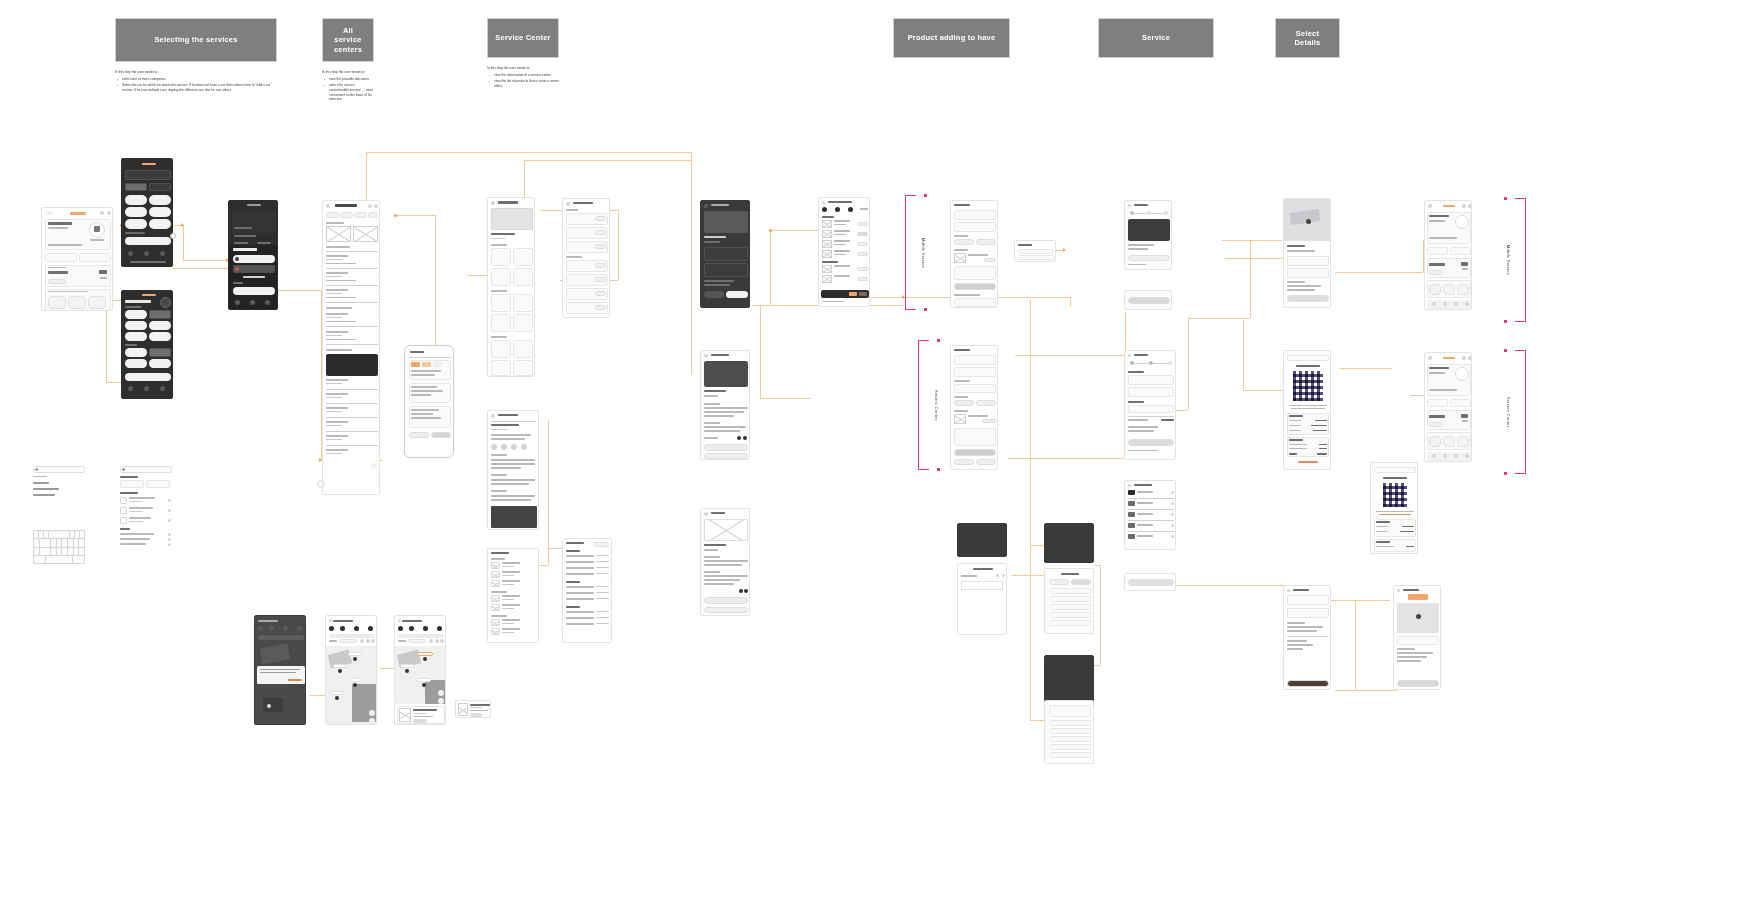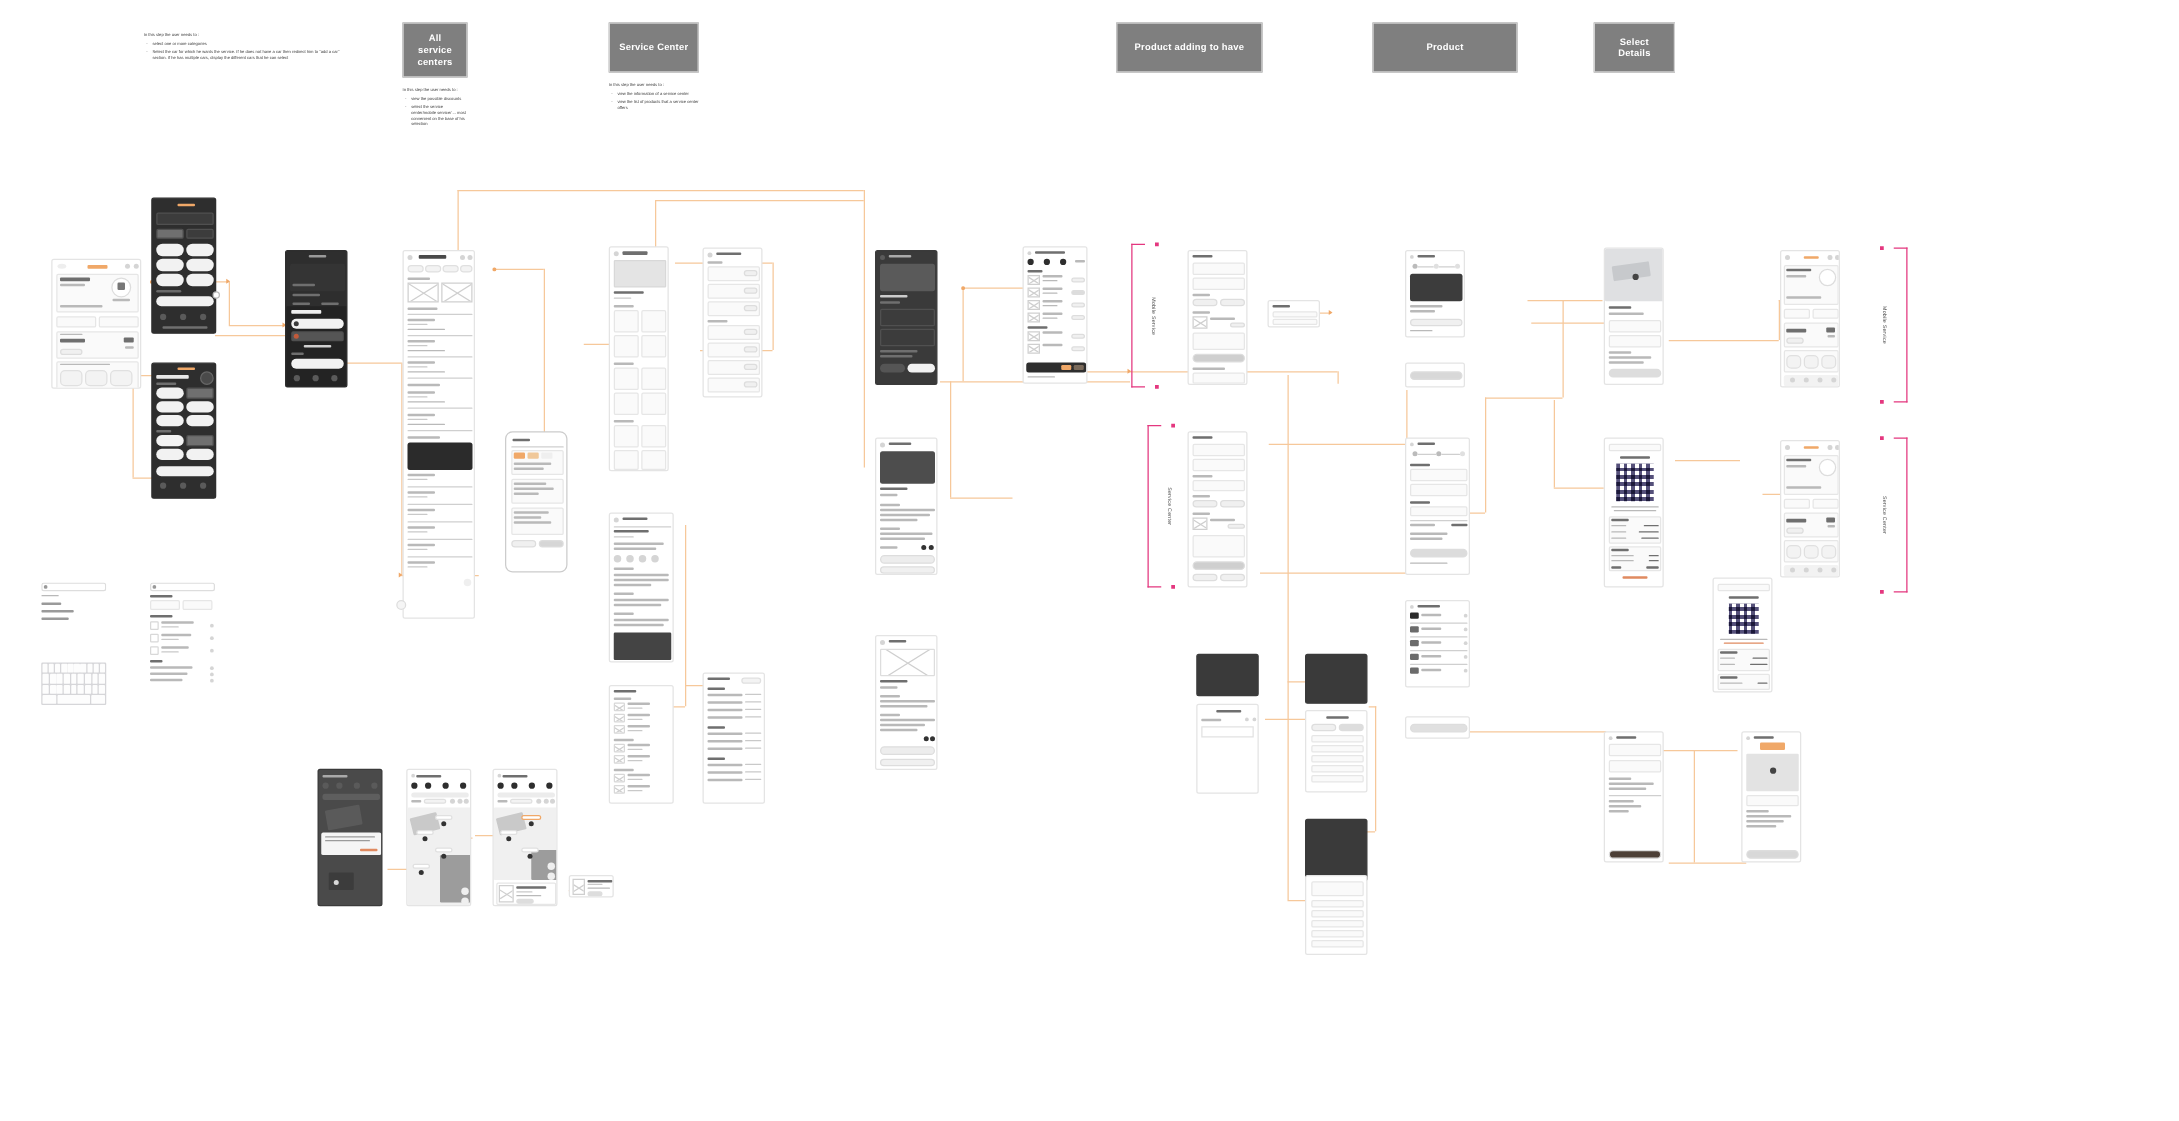--- a/index.html
+++ b/index.html
@@ -178,20 +178,21 @@
 
   
   .cal { position: absolute; background: #fff; border: .5px solid #e2e2e2; }
 </style>
 </head>
 <body>
 
 <div id="board">
 
   <div class="sec" style="left:115px;top:18px;width:162px;">
+    <div class="sec-box" style="height:44px;font-size:7.5px;">Selecting the services</div>
     <div class="sec-desc">
       <span class="intro">In this step the user needs to :</span>
       <ul>
         <li>select one or more categories</li>
         <li>Select the car for which he wants the service. If he does not have a car then redirect him to "add a car" section. If he has multiple cars, display the different cars that he can select</li>
       </ul>
     </div>
   </div>
 
   <div class="sec" style="left:322px;top:18px;width:52px;">
@@ -214,21 +215,21 @@
         <li>view the list of products that a service center offers</li>
       </ul>
     </div>
   </div>
 
   <div class="sec" style="left:893px;top:18px;width:117px;">
     <div class="sec-box" style="height:40px;font-size:7.5px;">Product adding to have</div>
   </div>
 
   <div class="sec" style="left:1098px;top:18px;width:116px;">
-    <div class="sec-box" style="height:40px;font-size:7.5px;">Product</div>
+    <div class="sec-box" style="height:40px;font-size:7.5px;">Service</div>
   </div>
 
   <div class="sec" style="left:1275px;top:18px;width:65px;">
     <div class="sec-box" style="height:40px;font-size:7.5px;">Select Details</div>
   </div>
 
   <div class="conn h" style="left:366px;top:152px;width:325px;"></div>
   <div class="conn v" style="left:366px;top:152px;height:52px;"></div>
   <div class="conn v" style="left:691px;top:152px;height:222px;"></div>
   <div class="conn h" style="left:524px;top:160px;width:167px;"></div>

